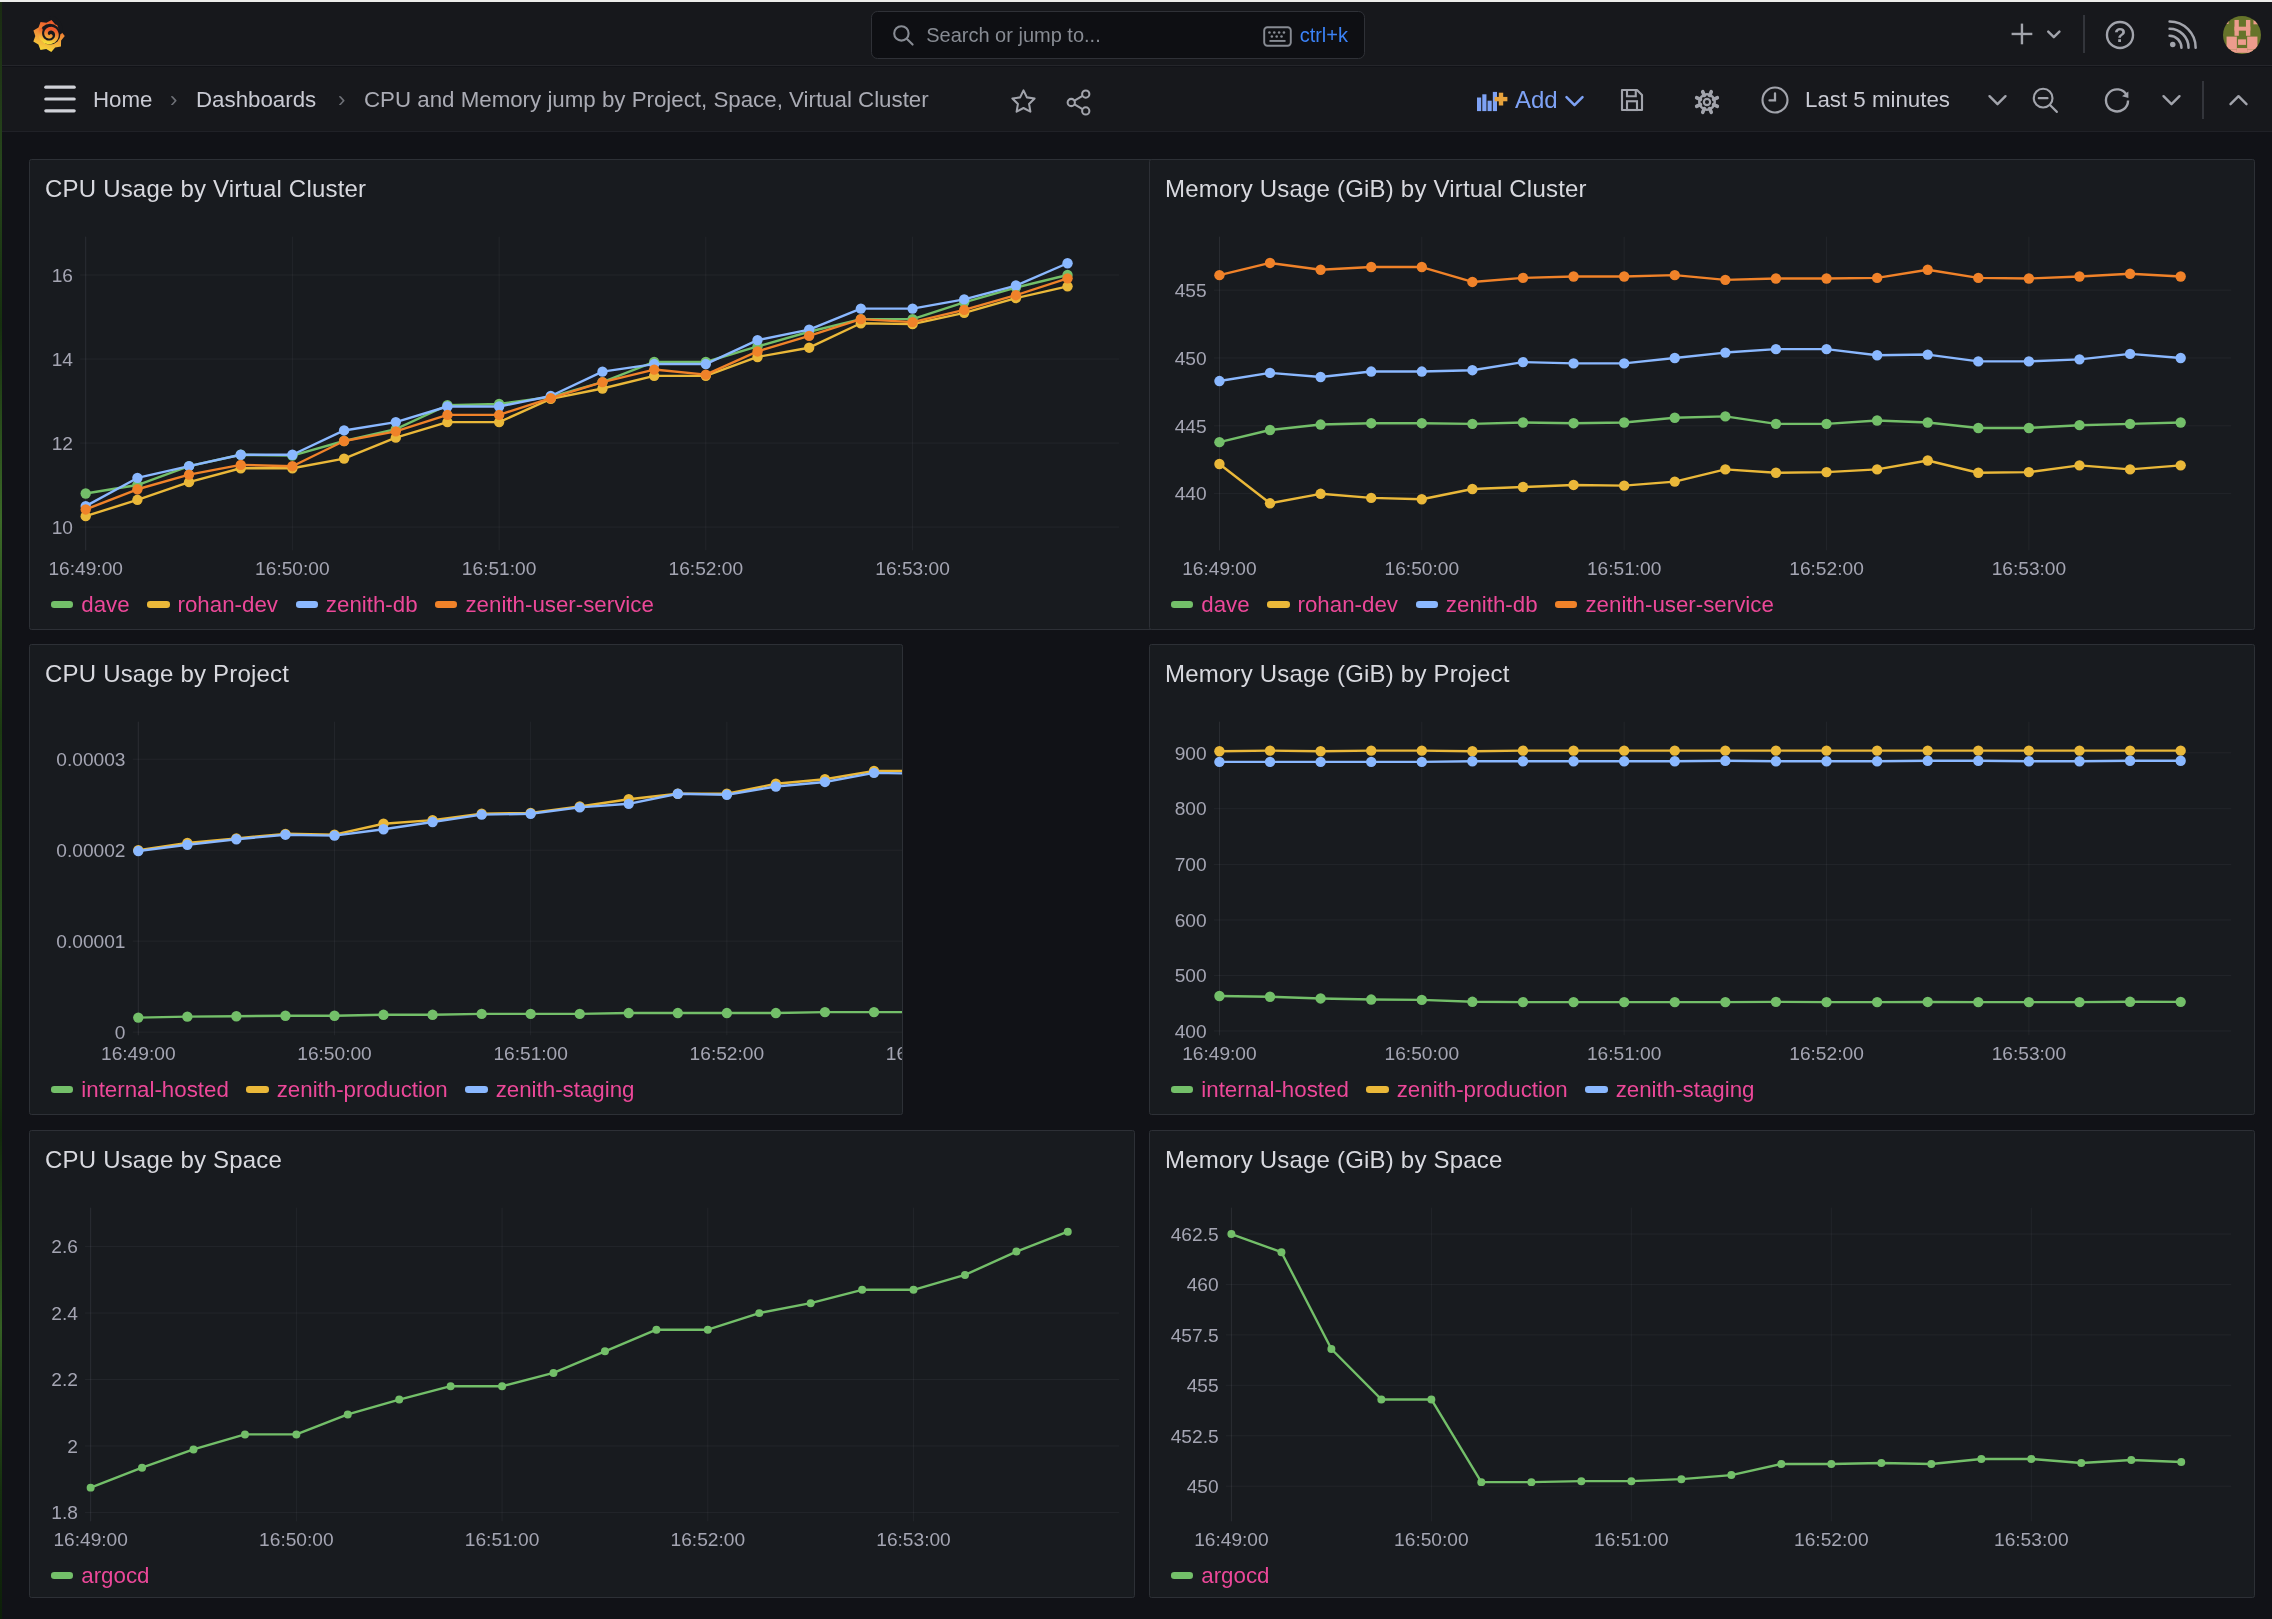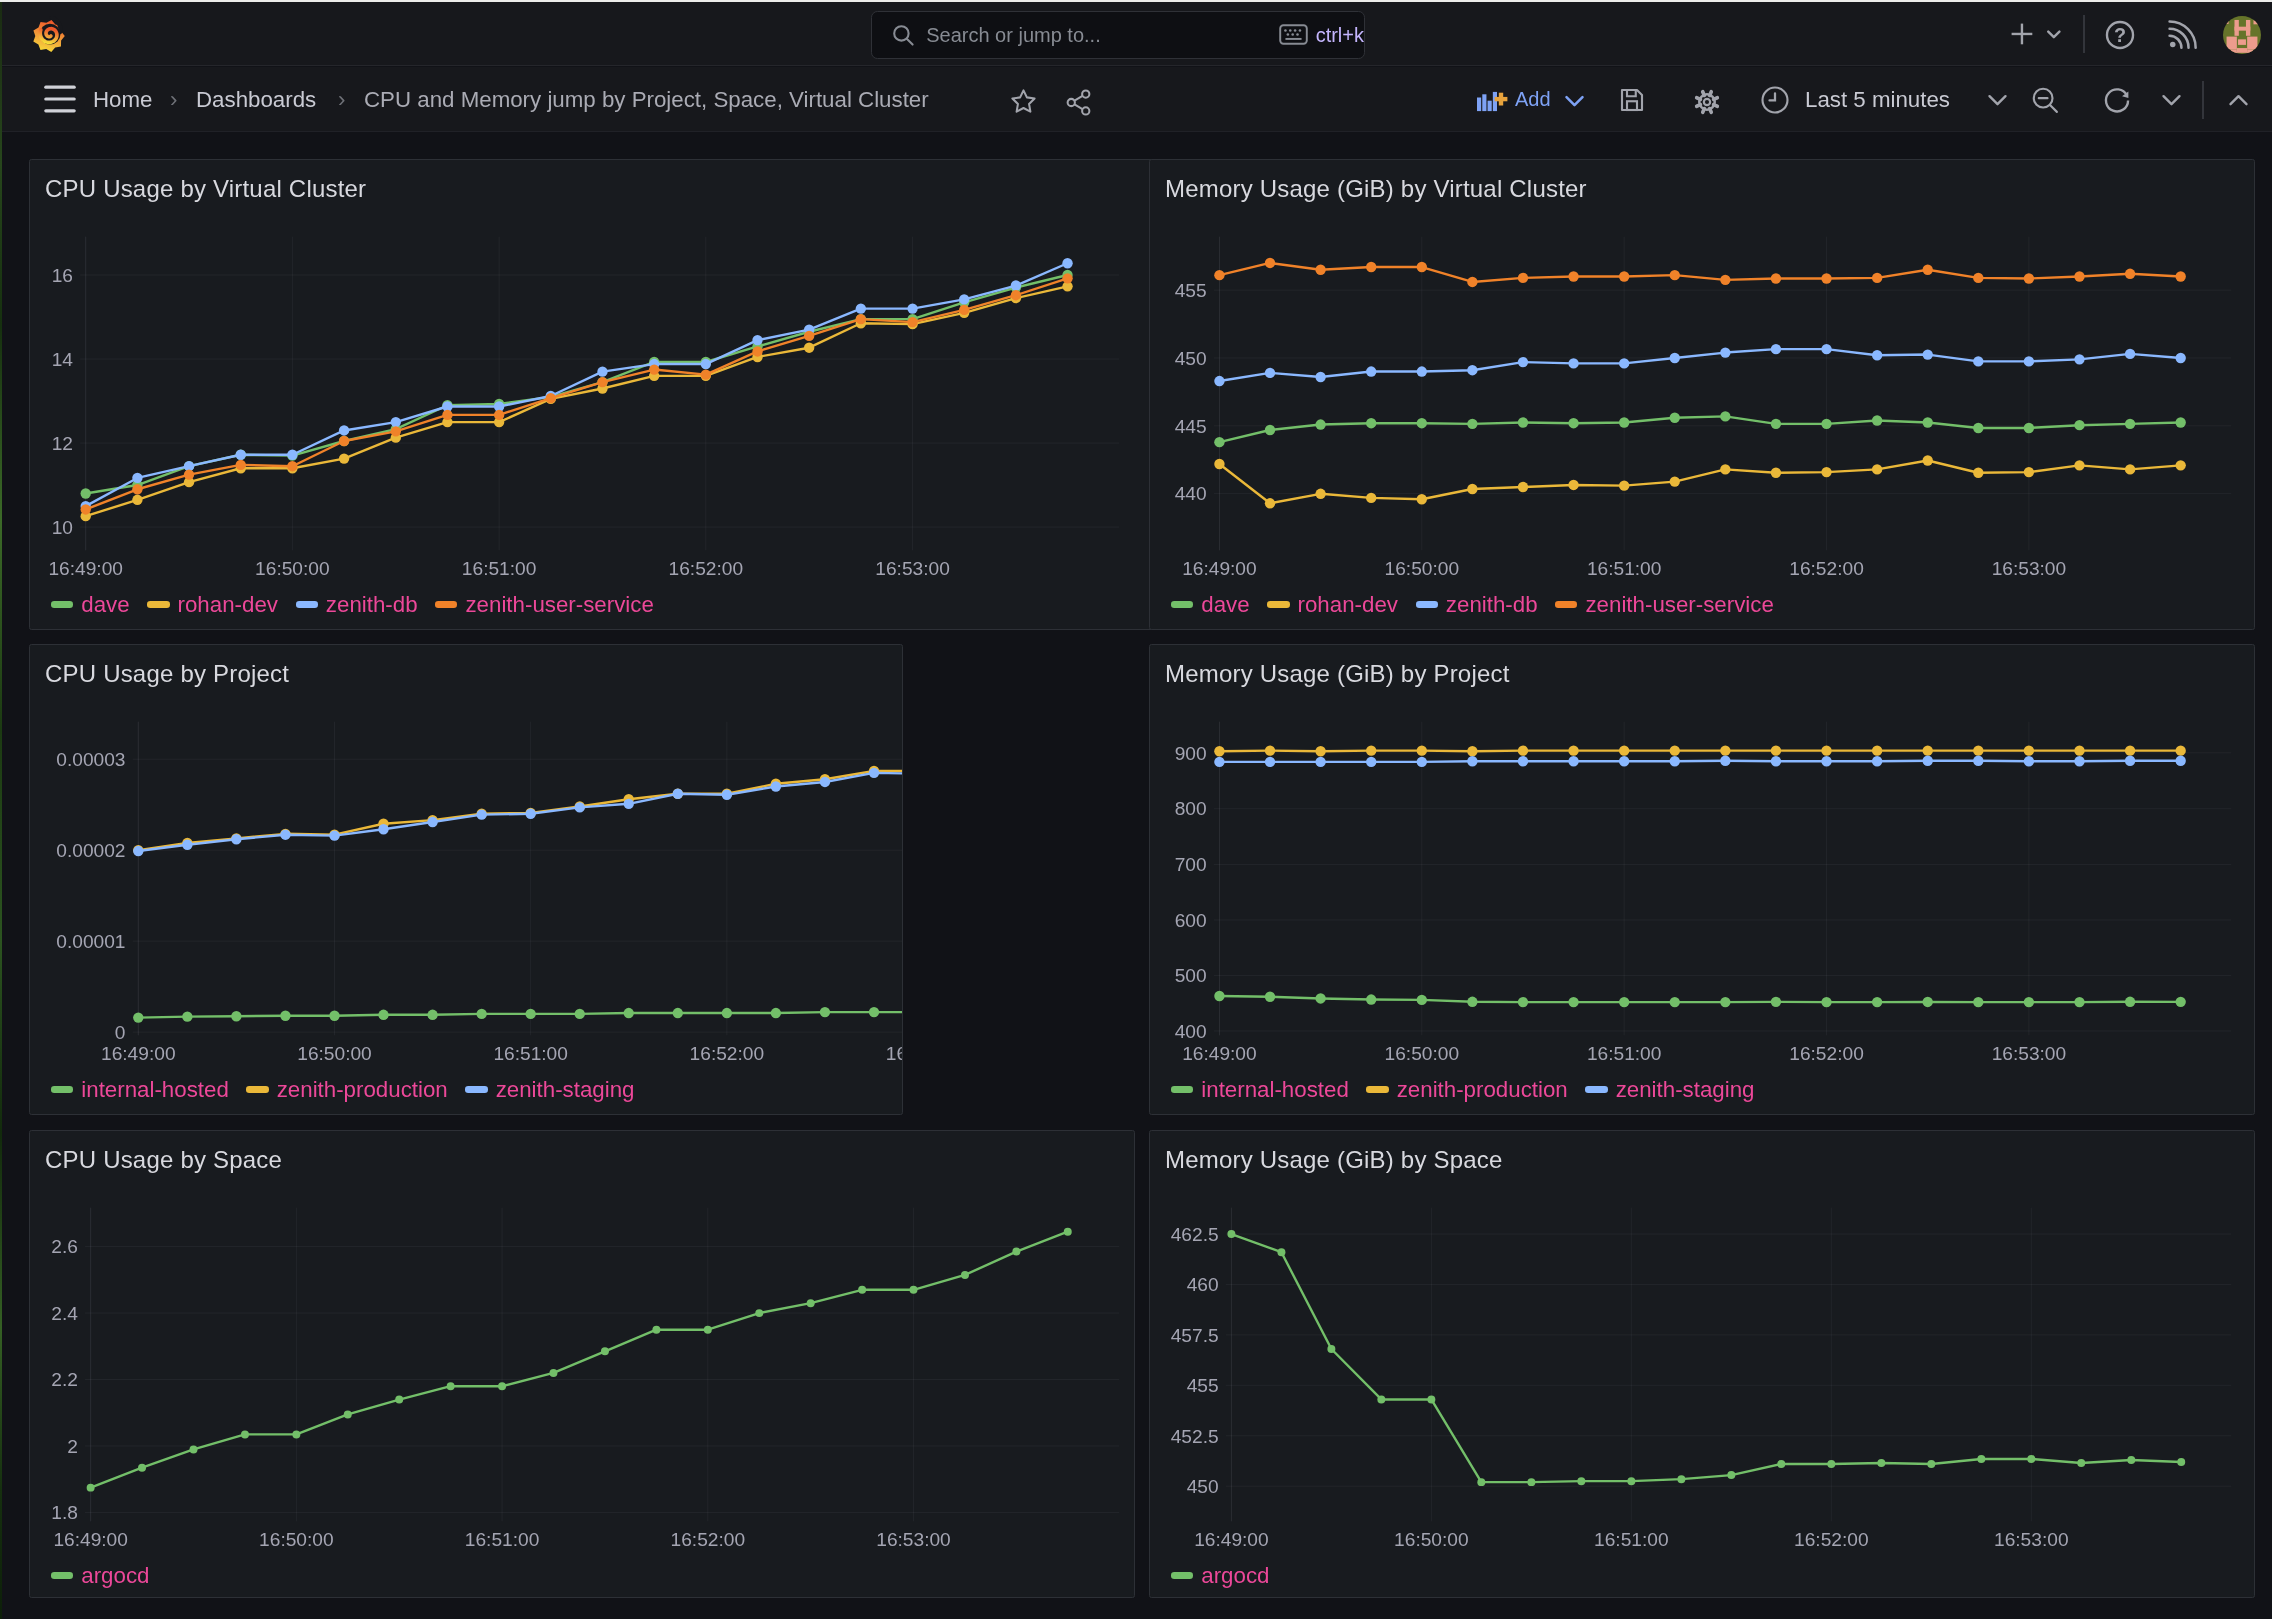--- a/index.html
+++ b/index.html
@@ -31,21 +31,21 @@
 <path d="M35.71,19.86 L35.97,18.32 L36.05,16.70 L35.92,15.03 L35.58,13.31 L35.02,11.59 L34.24,9.89 L33.23,8.24 L32.00,6.67 L30.55,5.20 L28.89,3.86 L27.03,2.69 L25.00,1.72" fill="none" stroke="#17181C" stroke-width="5.5" stroke-linecap="round"></path>
 <path d="M11.20,17.19 L10.70,18.98 L10.47,20.79 L10.51,22.60 L10.81,24.36 L11.35,26.03 L12.12,27.58 L13.10,28.98 L14.25,30.21 L15.56,31.23 L16.97,32.05 L18.47,32.64 L20.02,32.99 L21.57,33.12 L23.10,33.02 L24.58,32.69 L25.97,32.17 L27.25,31.46 L28.39,30.58 L29.37,29.56 L30.17,28.43 L30.79,27.22 L31.22,25.95 L31.45,24.65 L31.49,23.36 L31.34,22.10 L31.01,20.91 L30.51,19.79 L29.88,18.78 L29.11,17.90 L28.24,17.16 L27.30,16.56 L26.29,16.12 L25.26,15.84 L24.22,15.73 L23.20,15.76 L22.22,15.95 L21.30,16.27 L20.46,16.71 L19.72,17.26 L19.08,17.89 L18.56,18.60 L18.16,19.35 L17.89,20.14 L17.75,20.93 L17.73,21.71 L17.82,22.46 L18.02,23.16 L18.32,23.80 L18.70,24.37 L19.14,24.86 L19.64,25.25 L20.17,25.56 L20.72,25.77 L21.27,25.88 L21.81,25.91 L22.32,25.85 L22.80,25.71 L23.23,25.51 L23.59,25.25 L23.90,24.96" fill="none" stroke="url(#lg)" stroke-width="4.6" stroke-linecap="round"></path>
 </svg>
 
 <div class="searchbox">
  <svg width="24" height="24" viewBox="0 0 30 30" style="margin-left:19px">
       <circle cx="13" cy="13" r="9" fill="none" stroke="#878B93" stroke-width="2.6"></circle>
       <line x1="20" y1="20" x2="27" y2="27" stroke="#878B93" stroke-width="2.6" stroke-linecap="round"></line>
     </svg>
  <span style="margin-left:11.2px">Search or jump to...</span>
- <span style="margin-left:auto;display:flex;align-items:flex-start;color:#c4b5fd">
+ <span style="margin-left:auto;margin-right:16px;display:flex;align-items:flex-end;color:#3b82f6">
   <svg width="29" height="21" viewBox="0 0 36 26" style="margin-right:8px">
         <rect x="1.5" y="1.5" width="33" height="23" rx="4" fill="none" stroke="#878B93" stroke-width="2.4"></rect>
         <line x1="8" y1="18.5" x2="28" y2="18.5" stroke="#878B93" stroke-width="2.4"></line>
         <circle cx="8" cy="8" r="1.6" fill="#878B93"></circle>
         <circle cx="14" cy="8" r="1.6" fill="#878B93"></circle>
         <circle cx="20" cy="8" r="1.6" fill="#878B93"></circle>
         <circle cx="26" cy="8" r="1.6" fill="#878B93"></circle>
         <circle cx="11" cy="13" r="1.6" fill="#878B93"></circle>
         <circle cx="17" cy="13" r="1.6" fill="#878B93"></circle>
         <circle cx="23" cy="13" r="1.6" fill="#878B93"></circle>
@@ -119,21 +119,21 @@
       <rect x="0" y="13" width="5.2" height="17"></rect>
       <rect x="6.6" y="9" width="5.2" height="21"></rect>
       <rect x="13.2" y="17" width="5.2" height="13"></rect>
       <rect x="19.8" y="6" width="5.2" height="24"></rect>
     </g>
  <g stroke="#E8A33D" stroke-width="5.5">
       <line x1="30" y1="7" x2="30" y2="23"></line>
       <line x1="22" y1="15" x2="38" y2="15"></line>
     </g>
 </svg>
-<div class="crumb" style="left:1515px;color:#7EA2F5;font-size:20px">Add</div>
+<div class="crumb" style="left:1515px;color:#7EA2F5;font-size:24px">Add</div>
 <svg class="icon" style="left:1564px;top:94px" width="21" height="14.4" viewBox="0 0 26 18">
     <polyline points="3,4 13,14 23,4" fill="none" stroke="#7EA2F5" stroke-width="3.2" stroke-linecap="round" stroke-linejoin="round"></polyline>
   </svg>
 <svg class="icon" style="left:1617px;top:85px" width="30" height="30" viewBox="0 0 24 24">
  <path d="M4 4 h12 l4 4 v12 h-16 z" fill="none" stroke="#A2A4AC" stroke-width="1.7" stroke-linejoin="round"></path>
  <path d="M8 4 v5 h7 v-5" fill="none" stroke="#A2A4AC" stroke-width="1.7"></path>
  <rect x="8" y="13" width="8" height="7" fill="none" stroke="#A2A4AC" stroke-width="1.7"></rect>
 </svg>
 <svg class="icon" style="left:1694px;top:89px" width="26" height="26" viewBox="0 0 33 33">
 <circle cx="16.5" cy="16.5" r="9.8" fill="none" stroke="#A2A4AC" stroke-width="3.2"></circle>

